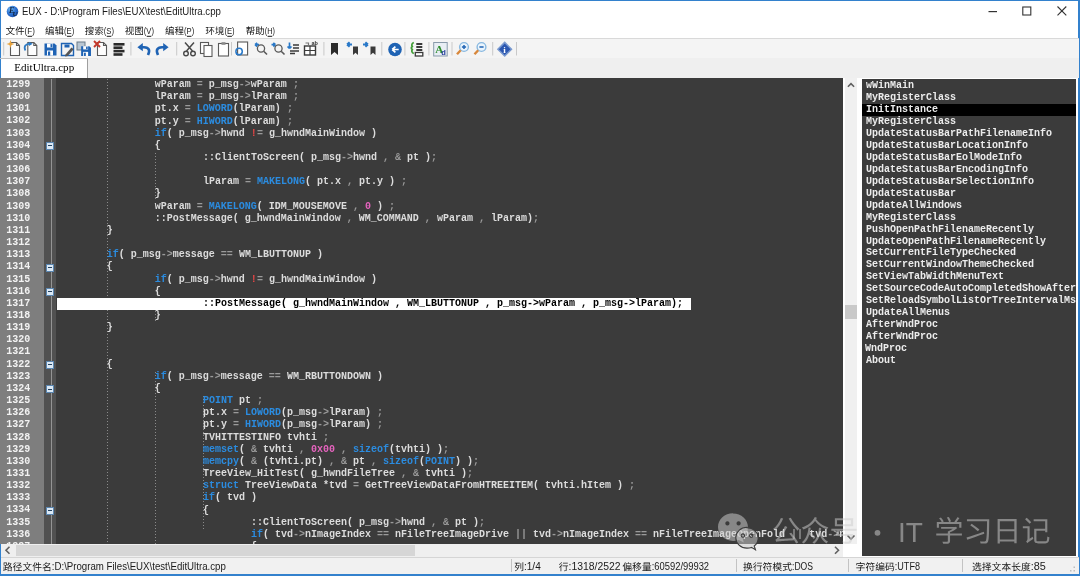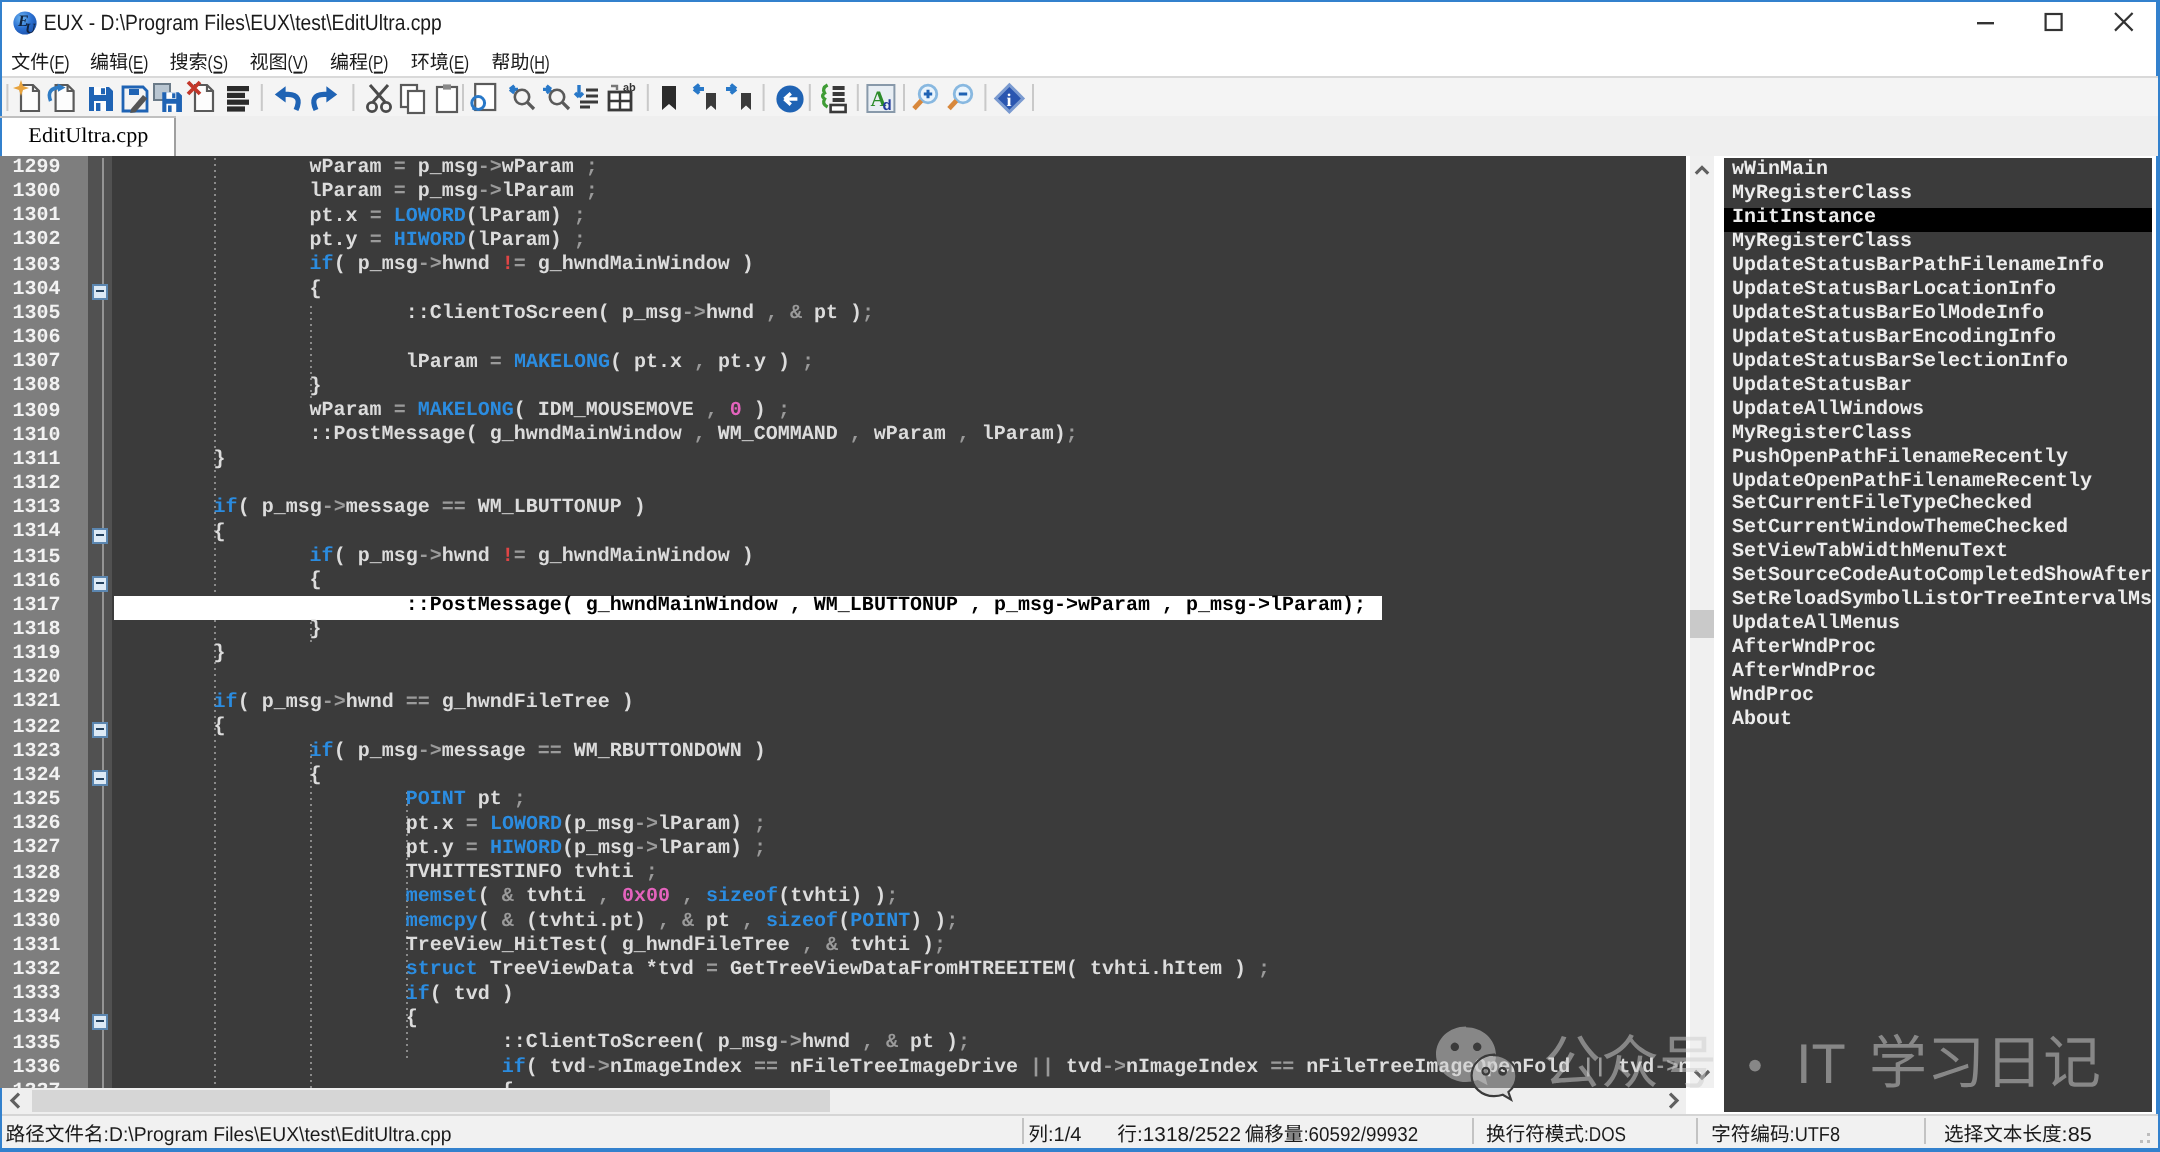--- a/index.html
+++ b/index.html
@@ -42,21 +42,20 @@
 <div class="codeline mono" style="transform:translate(154.8px,122.6px);color:#dcdcdc;">wParam <i style="color:#9a9a9a">=</i> <i style="color:#2b8ce0">MAKELONG</i>( IDM_MOUSEMOVE <i style="color:#9a9a9a">,</i> <i style="color:#e463bd">0</i> ) <i style="color:#9a9a9a">;</i></div>
 <div class="codeline mono" style="transform:translate(154.8px,134.7px);color:#dcdcdc;">::PostMessage( g_hwndMainWindow <i style="color:#9a9a9a">,</i> WM_COMMAND <i style="color:#9a9a9a">,</i> wParam <i style="color:#9a9a9a">,</i> lParam)<i style="color:#9a9a9a">;</i></div>
 <div class="codeline mono" style="transform:translate(106.8px,146.9px);color:#dcdcdc;">}</div>
 <div class="codeline mono" style="transform:translate(106.8px,171.2px);color:#dcdcdc;"><i style="color:#2b8ce0">if</i>( p_msg<i style="color:#9a9a9a">-&gt;</i>message <i style="color:#9a9a9a">==</i> WM_LBUTTONUP )</div>
 <div class="codeline mono" style="transform:translate(106.8px,183.4px);color:#dcdcdc;">{</div>
 <div class="codeline mono" style="transform:translate(154.8px,195.5px);color:#dcdcdc;"><i style="color:#2b8ce0">if</i>( p_msg<i style="color:#9a9a9a">-&gt;</i>hwnd <i style="color:#e04545">!</i><i style="color:#9a9a9a">=</i> g_hwndMainWindow )</div>
 <div class="codeline mono" style="transform:translate(154.8px,207.7px);color:#dcdcdc;">{</div>
 <div class="codeline mono" style="transform:translate(202.9px,219.8px);color:#000;">::PostMessage( g_hwndMainWindow , WM_LBUTTONUP , p_msg-&gt;wParam , p_msg-&gt;lParam);</div>
 <div class="codeline mono" style="transform:translate(154.8px,232.0px);color:#dcdcdc;">}</div>
 <div class="codeline mono" style="transform:translate(106.8px,244.2px);color:#dcdcdc;">}</div>
-<div class="codeline mono" style="transform:translate(106.8px,268.5px);color:#dcdcdc;"><i style="color:#2b8ce0">if</i>( p_msg<i style="color:#9a9a9a">-&gt;</i>hwnd <i style="color:#9a9a9a">==</i> g_hwndFileTree )</div>
 <div class="codeline mono" style="transform:translate(106.8px,280.6px);color:#dcdcdc;">{</div>
 <div class="codeline mono" style="transform:translate(154.8px,292.8px);color:#dcdcdc;"><i style="color:#2b8ce0">if</i>( p_msg<i style="color:#9a9a9a">-&gt;</i>message <i style="color:#9a9a9a">==</i> WM_RBUTTONDOWN )</div>
 <div class="codeline mono" style="transform:translate(154.8px,304.9px);color:#dcdcdc;">{</div>
 <div class="codeline mono" style="transform:translate(202.9px,317.1px);color:#dcdcdc;"><i style="color:#2b8ce0">POINT</i> pt <i style="color:#9a9a9a">;</i></div>
 <div class="codeline mono" style="transform:translate(202.9px,329.3px);color:#dcdcdc;">pt.x <i style="color:#9a9a9a">=</i> <i style="color:#2b8ce0">LOWORD</i>(p_msg<i style="color:#9a9a9a">-&gt;</i>lParam) <i style="color:#9a9a9a">;</i></div>
 <div class="codeline mono" style="transform:translate(202.9px,341.4px);color:#dcdcdc;">pt.y <i style="color:#9a9a9a">=</i> <i style="color:#2b8ce0">HIWORD</i>(p_msg<i style="color:#9a9a9a">-&gt;</i>lParam) <i style="color:#9a9a9a">;</i></div>
 <div class="codeline mono" style="transform:translate(202.9px,353.6px);color:#dcdcdc;">TVHITTESTINFO tvhti <i style="color:#9a9a9a">;</i></div>
 <div class="codeline mono" style="transform:translate(202.9px,365.7px);color:#dcdcdc;"><i style="color:#2b8ce0">memset</i>( <i style="color:#9a9a9a">&amp;</i> tvhti <i style="color:#9a9a9a">,</i> <i style="color:#e463bd">0x00</i> <i style="color:#9a9a9a">,</i> <i style="color:#2b8ce0">sizeof</i>(tvhti) )<i style="color:#9a9a9a">;</i></div>
 <div class="codeline mono" style="transform:translate(202.9px,377.9px);color:#dcdcdc;"><i style="color:#2b8ce0">memcpy</i>( <i style="color:#9a9a9a">&amp;</i> (tvhti.pt) <i style="color:#9a9a9a">,</i> <i style="color:#9a9a9a">&amp;</i> pt <i style="color:#9a9a9a">,</i> <i style="color:#2b8ce0">sizeof</i>(<i style="color:#2b8ce0">POINT</i>) )<i style="color:#9a9a9a">;</i></div>
 <div class="codeline mono" style="transform:translate(202.9px,390.1px);color:#dcdcdc;">TreeView_HitTest( g_hwndFileTree <i style="color:#9a9a9a">,</i> <i style="color:#9a9a9a">&amp;</i> tvhti )<i style="color:#9a9a9a">;</i></div>

